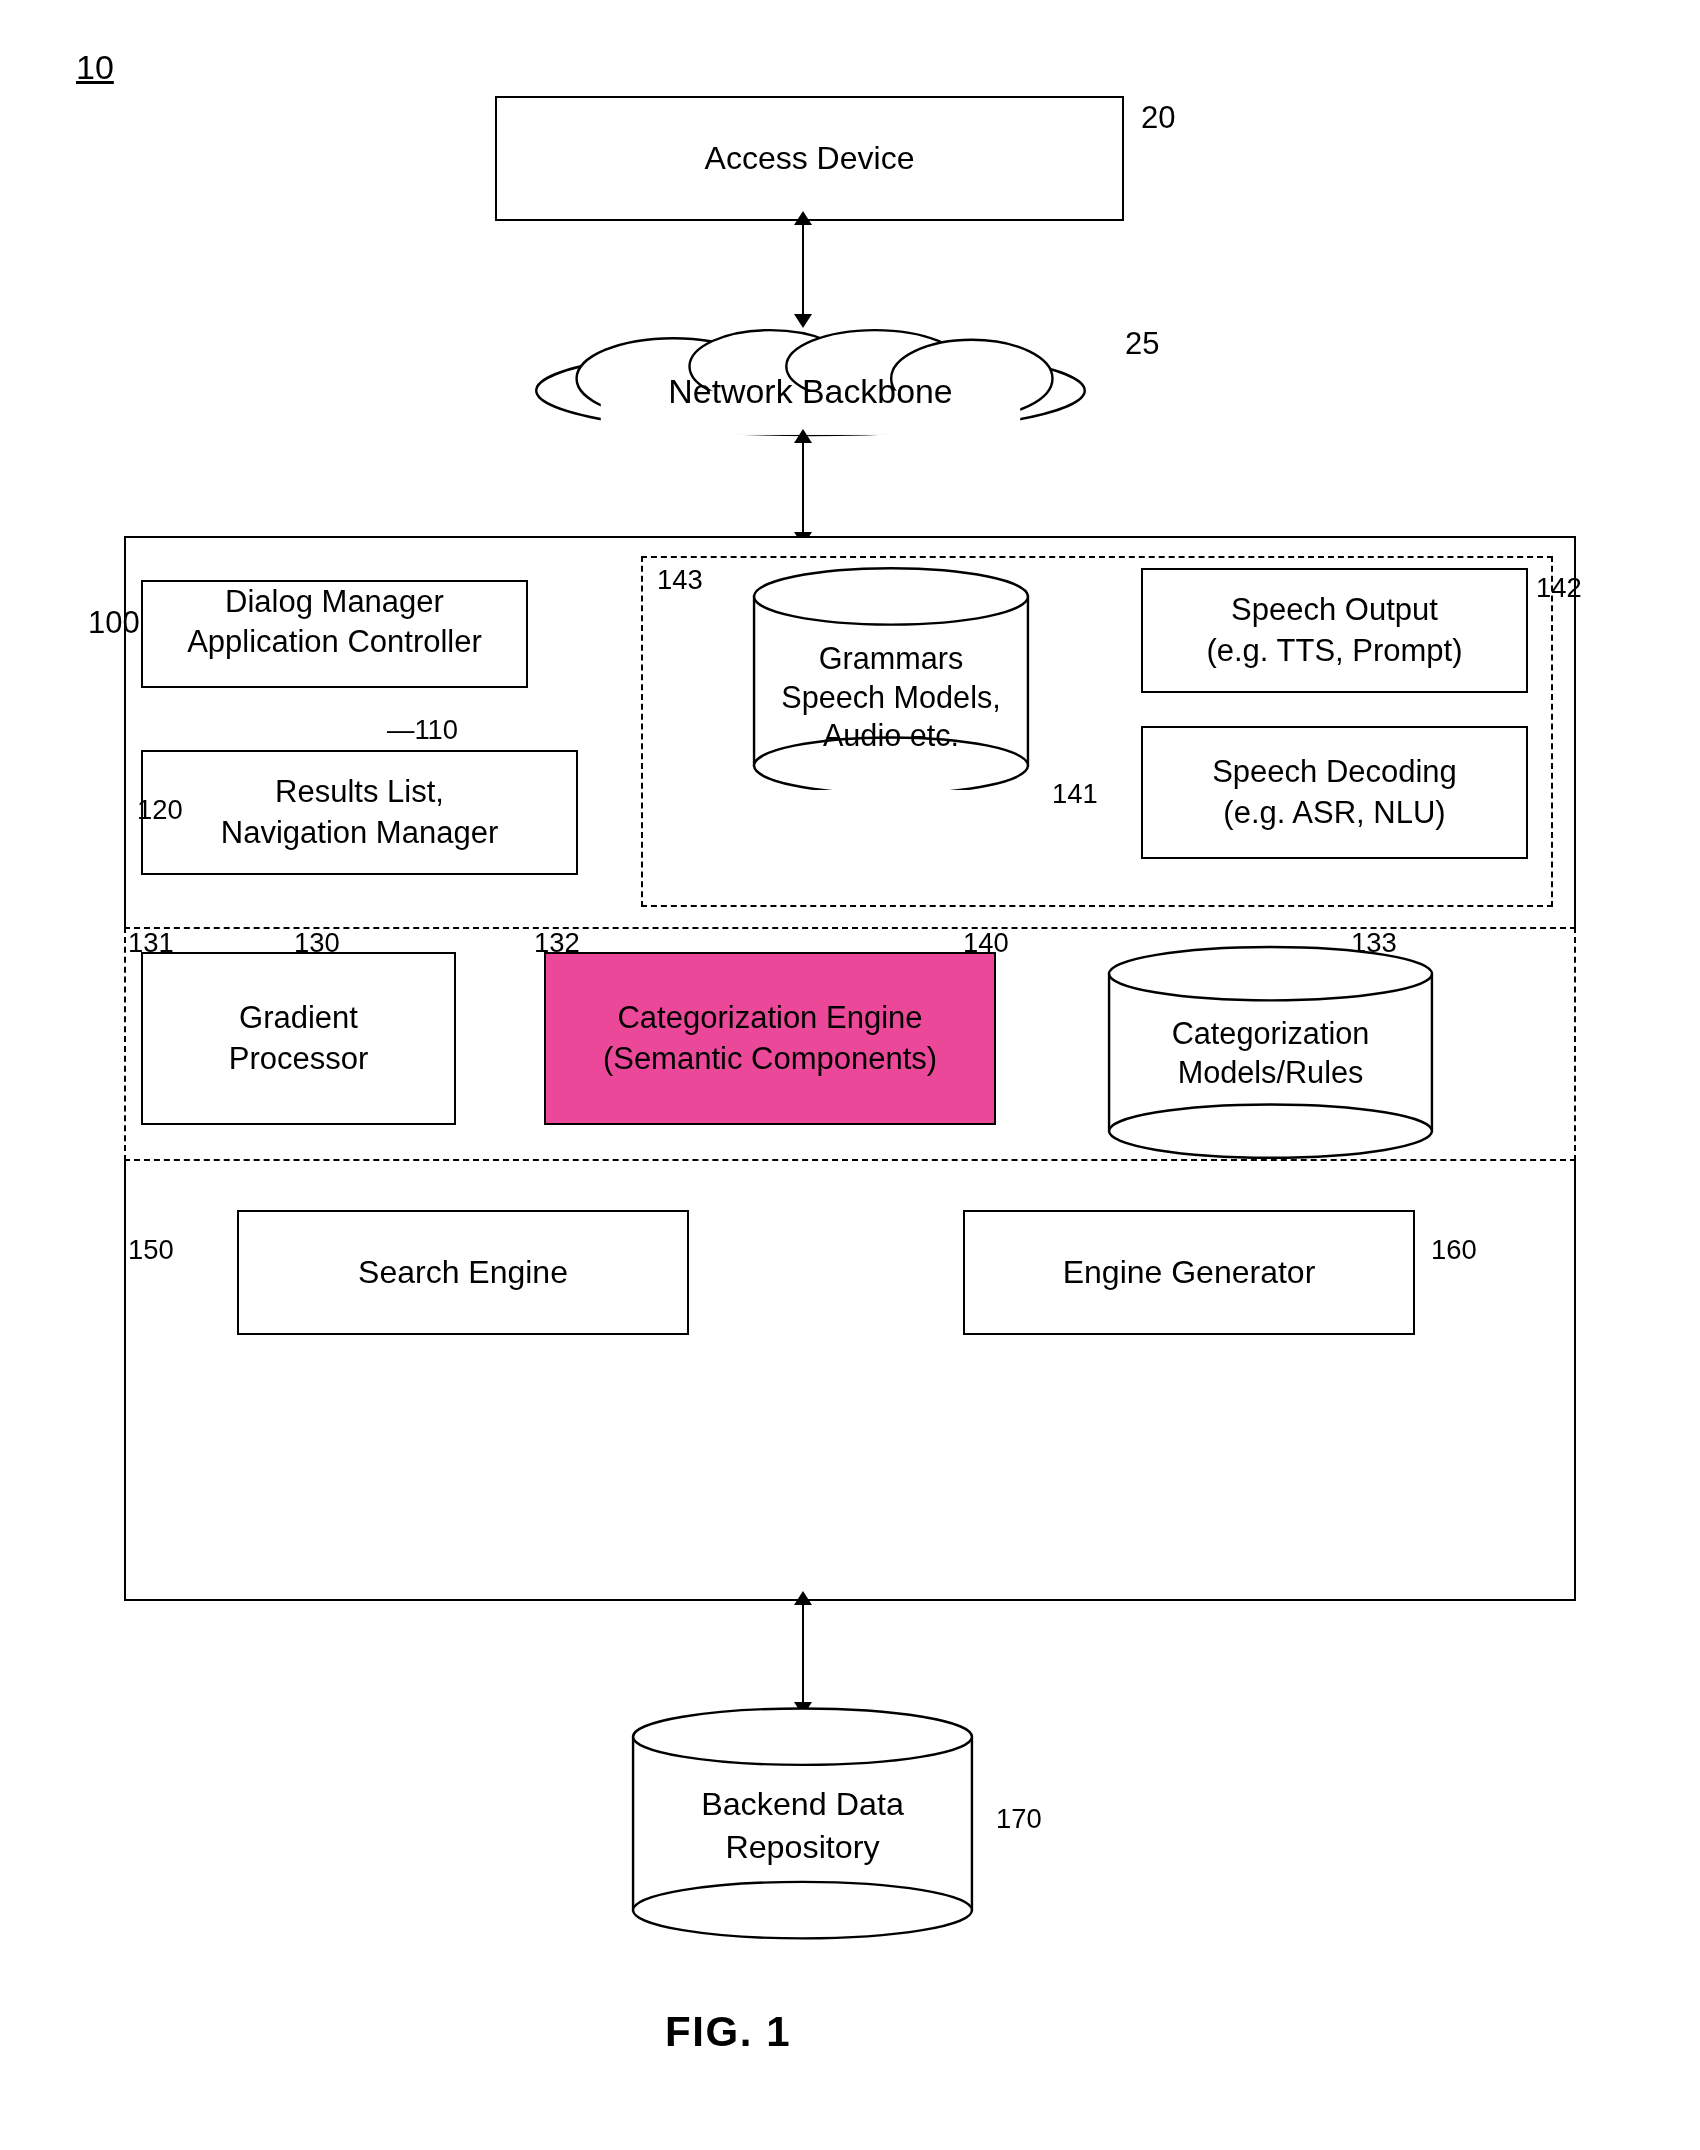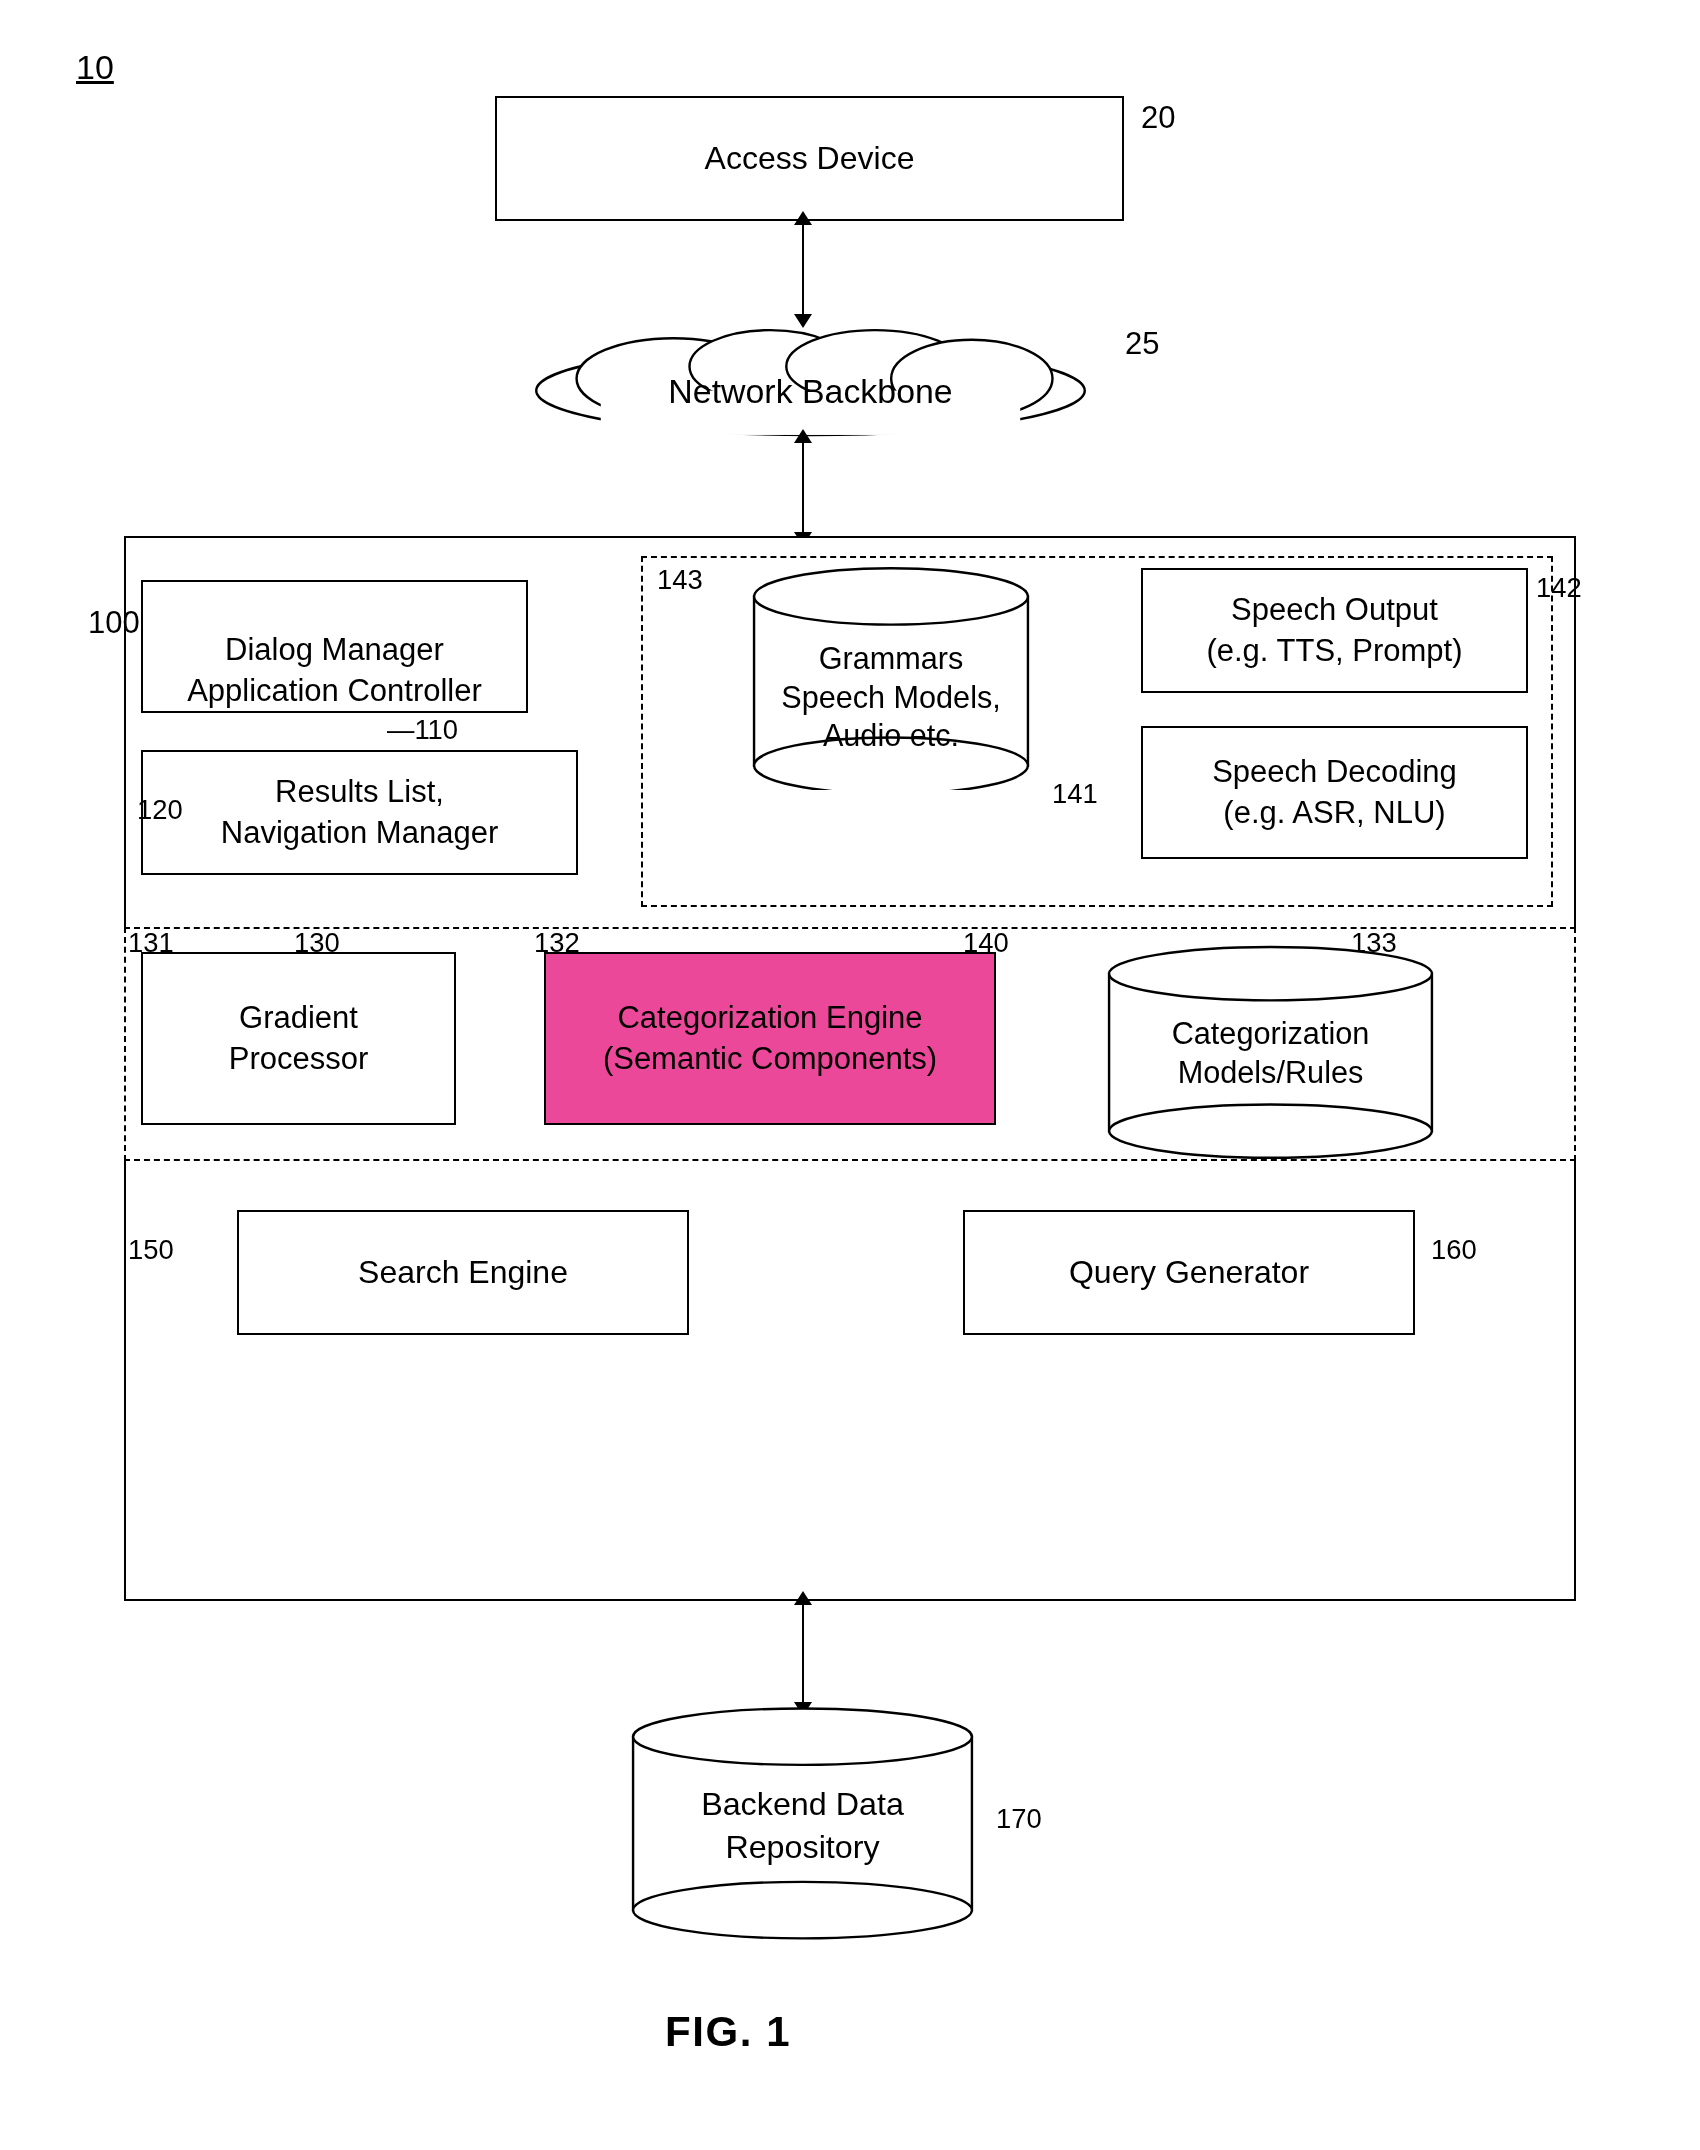--- a/index.html
+++ b/index.html
@@ -145,24 +145,24 @@
       left: 12px;
       font-size: 31px;
     }
 
     
     .dialog-manager-box {
       position: absolute;
       top: 532px;
       left: 65px;
       width: 387px;
-      height: 133px;
-      border: 2.4px solid #000;
-      display: flex;
-      align-items: flex-end;
+      height: 108px;
+      border: 2.4px solid #000;
+      display: flex;
+      align-items: flex-start;
       justify-content: center;
       text-align: center;
       background: #fff;
     }
 
     
     .label-110 {
       position: absolute;
       top: 666px;
       left: 311px;
@@ -610,21 +610,21 @@
 
   <div class="label-140">140</div>
 
   <div class="search-engine-box">
     <div class="box-text-lg">Search Engine</div>
   </div>
 
   <div class="label-150">150</div>
 
   <div class="query-generator-box">
-    <div class="box-text-lg">Query Generator</div>
+    <div class="box-text-lg">Engine Generator</div>
   </div>
 
   <div class="label-160">160</div>
 
   <div class="arrow-main-backend"></div>
 
   <div class="backend-cylinder">
     <svg width="355" height="234" viewBox="0 0 440 290">
       <rect x="10" y="38" width="420" height="215" fill="white" stroke="black" stroke-width="3"></rect>
       <ellipse cx="220" cy="38" rx="210" ry="35" fill="white" stroke="black" stroke-width="3"></ellipse>

